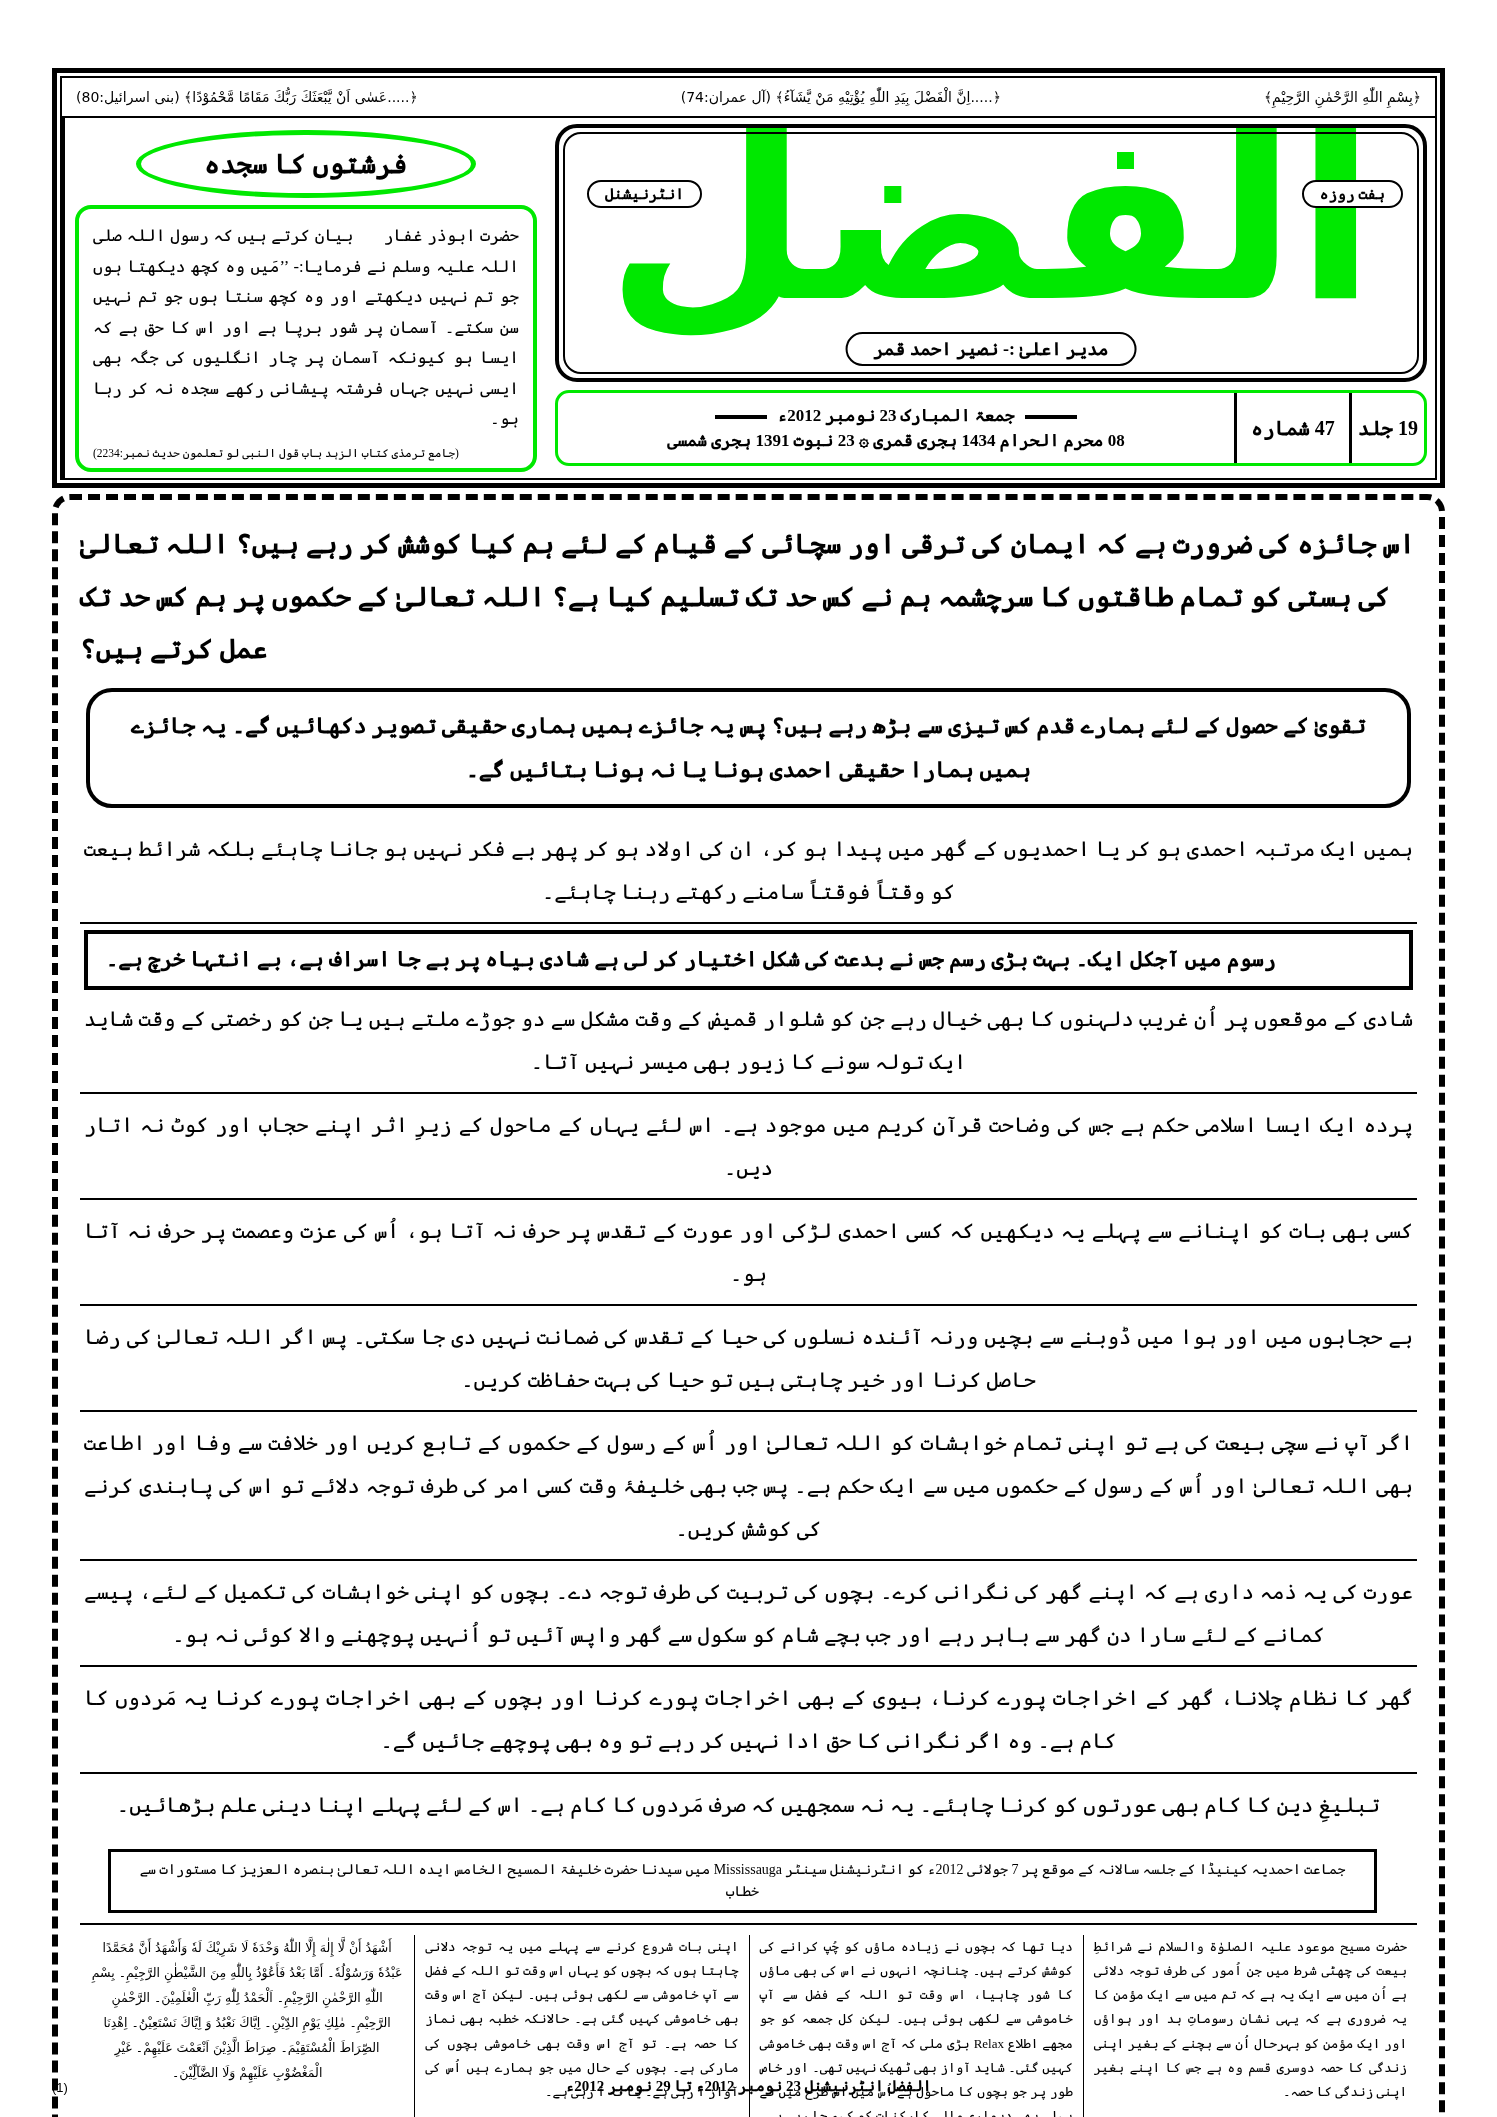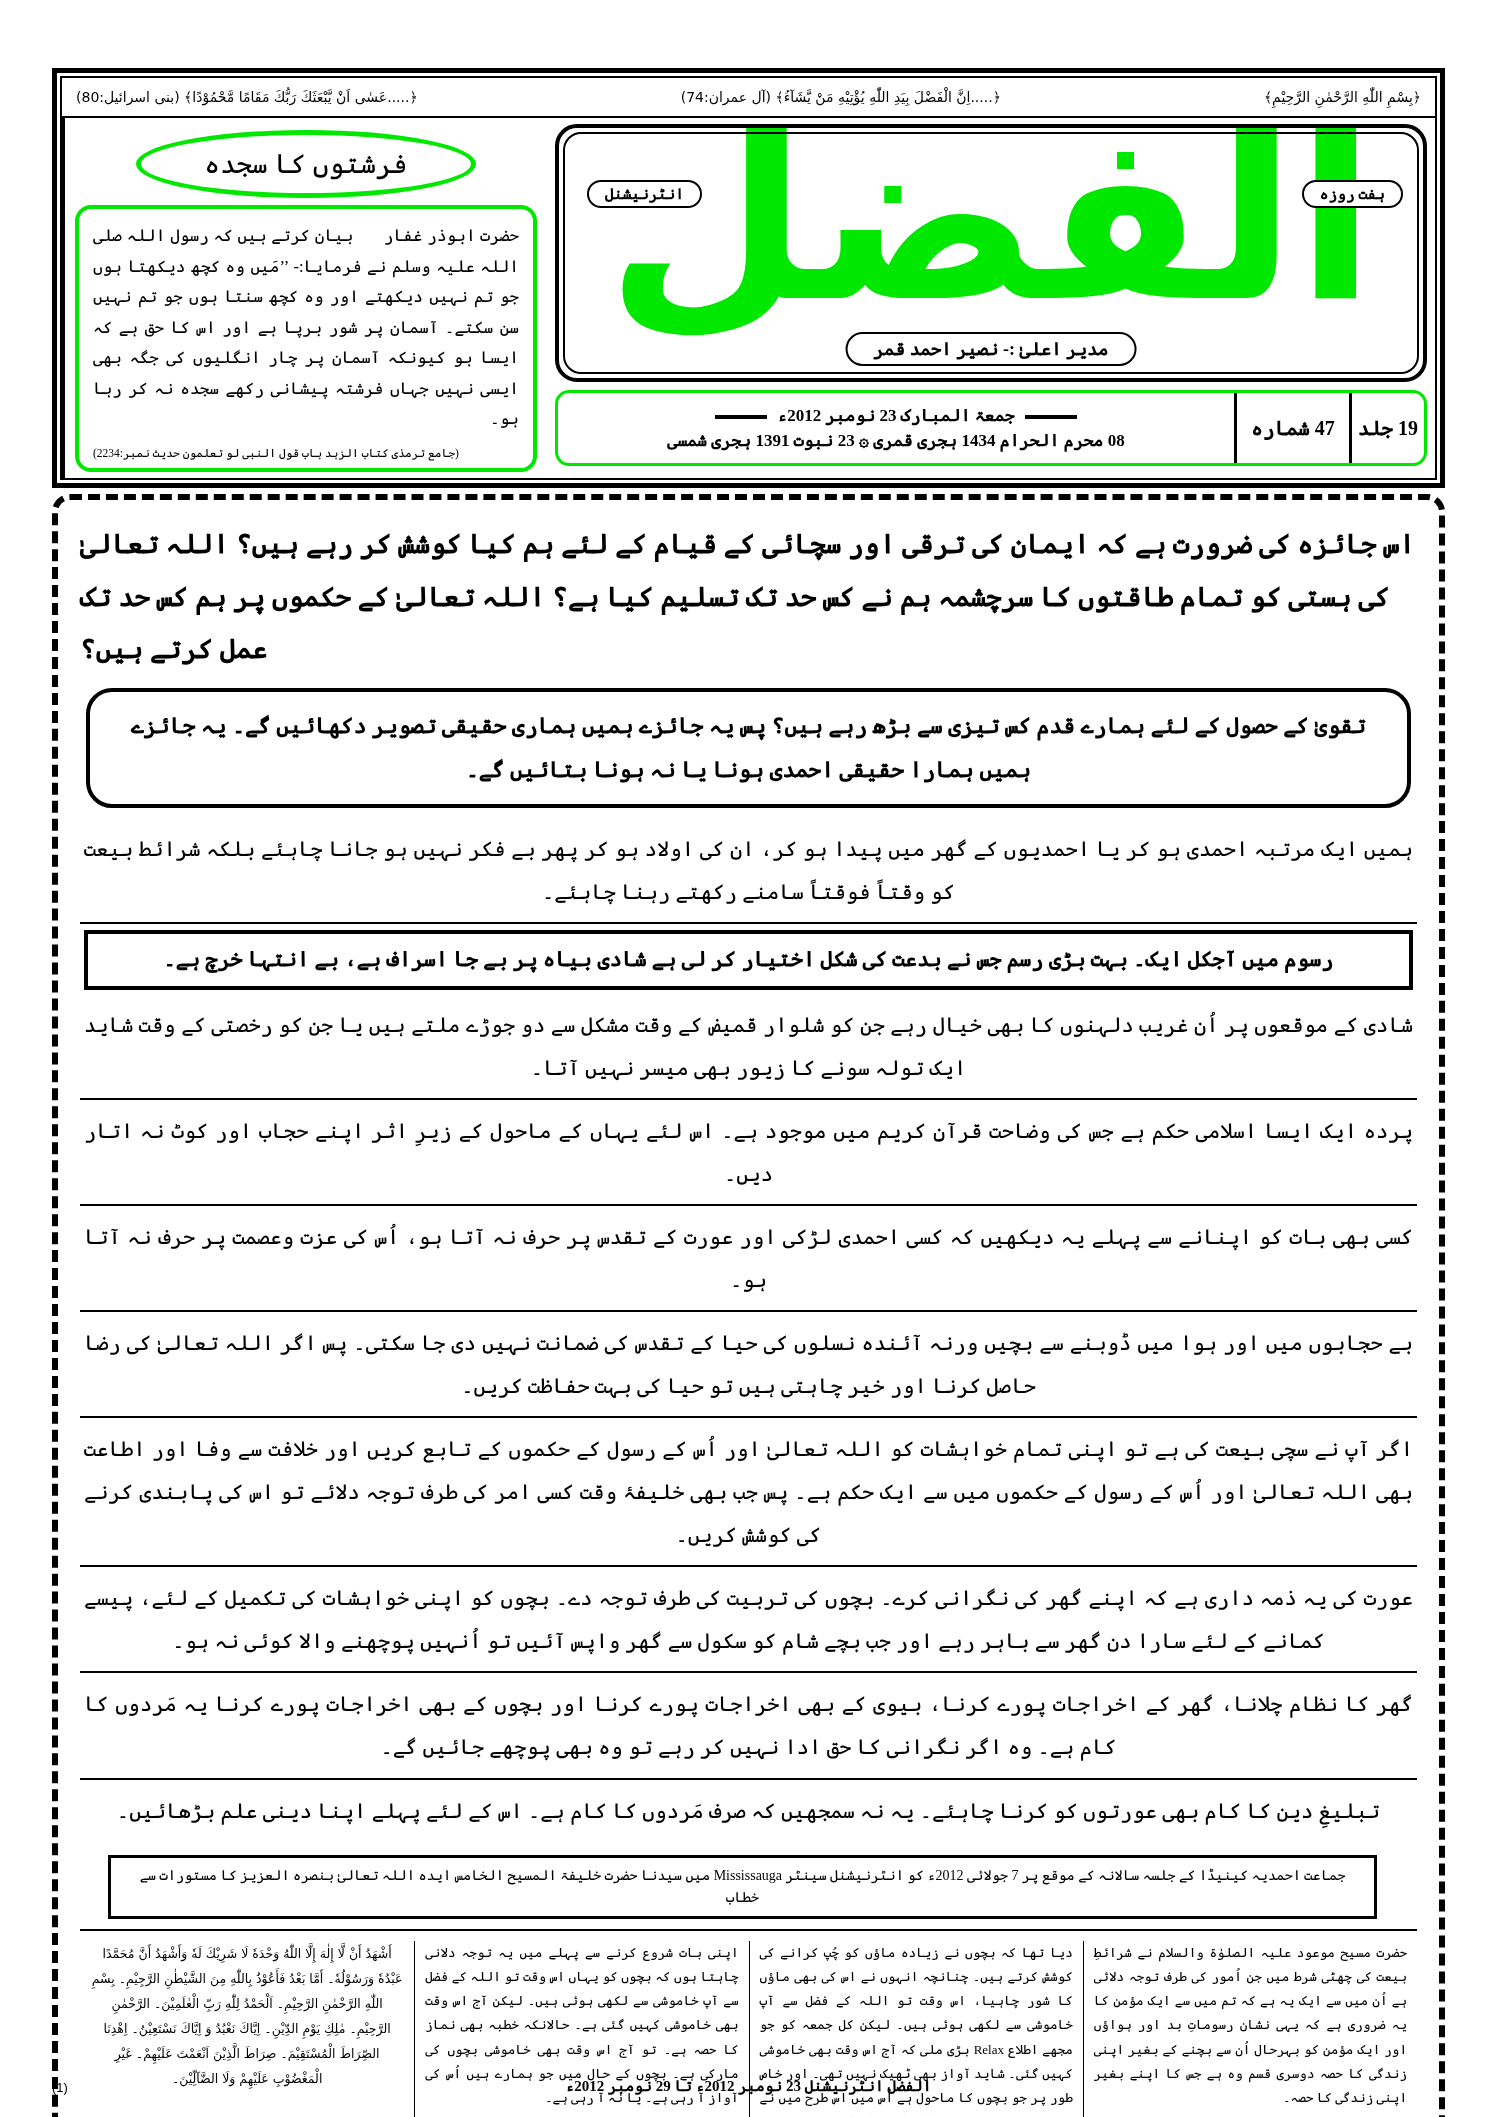--- a/index.html
+++ b/index.html
@@ -74,21 +74,21 @@
   }
 
   
   .hadith-title{
     margin:4px auto 0 auto;
     width:330px;height:62px;
     border:5px solid #00e800;
     border-radius:50%/50%;
     display:flex;align-items:center;justify-content:center;
     font-size:27px;
-    font-weight:400;
+    font-weight:700;
     font-family:"Liberation Serif","DejaVu Serif",serif;
   }
   .hadith-box{
     margin-top:7px;
     border:4px solid #00e800;
     border-radius:16px;
     padding:12px 14px 8px 14px;
     flex:1 1 auto;
     display:flex;flex-direction:column;justify-content:flex-start;
   }
@@ -216,24 +216,24 @@
     text-align:justify;
     text-align-last:center;
     margin:0 0 6px 0;
     padding:4px 4px 8px 4px;
     border-bottom:2px solid #000;
   }
   .para.noline{border-bottom:none;}
   .blackbox{
     border:4px solid #000;
     padding:7px 18px;
-    margin:6px 4px 10px 4px;
+    margin:6px 4px 4px 4px;
     font-family:"Liberation Serif","DejaVu Serif",serif;
     font-size:21px;font-weight:700;line-height:1.8;
-    text-align:center;
+    text-align:left;
   }
   .caption-strip{
     border:3px solid #000;
     margin:14px 40px 6px 28px;
     padding:7px 14px;
     font-family:Liberation Serif, serif;
     font-size:14px;
     text-align:center;
     line-height:1.6;
   }

